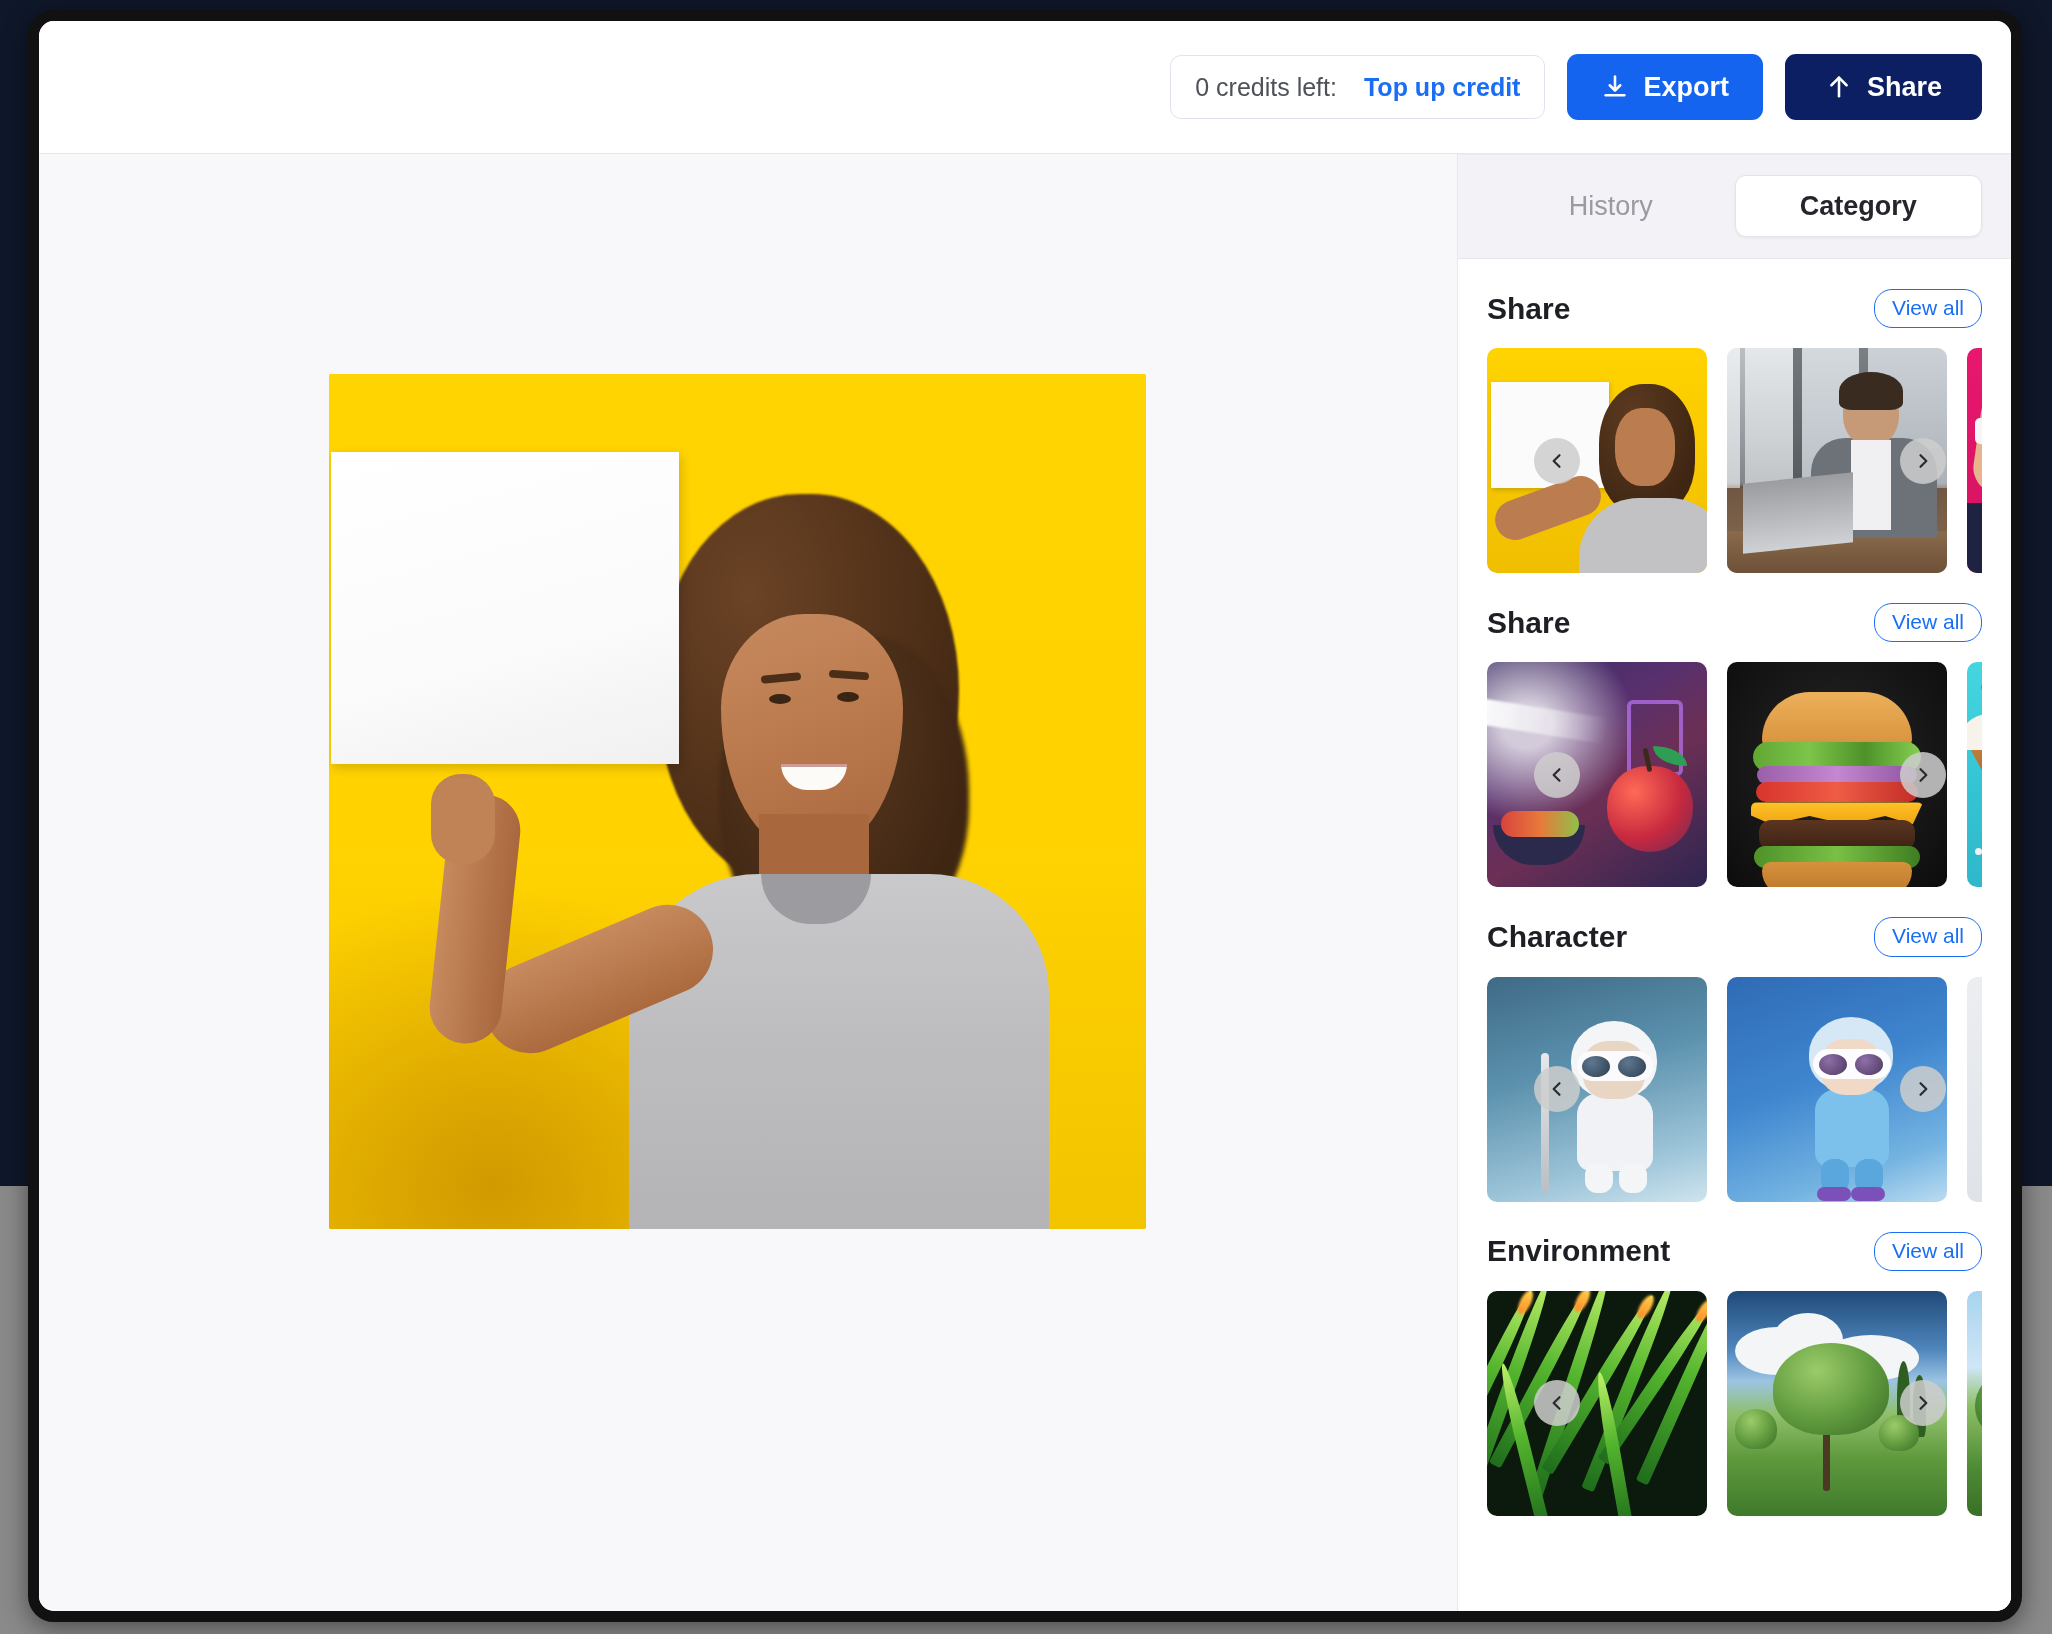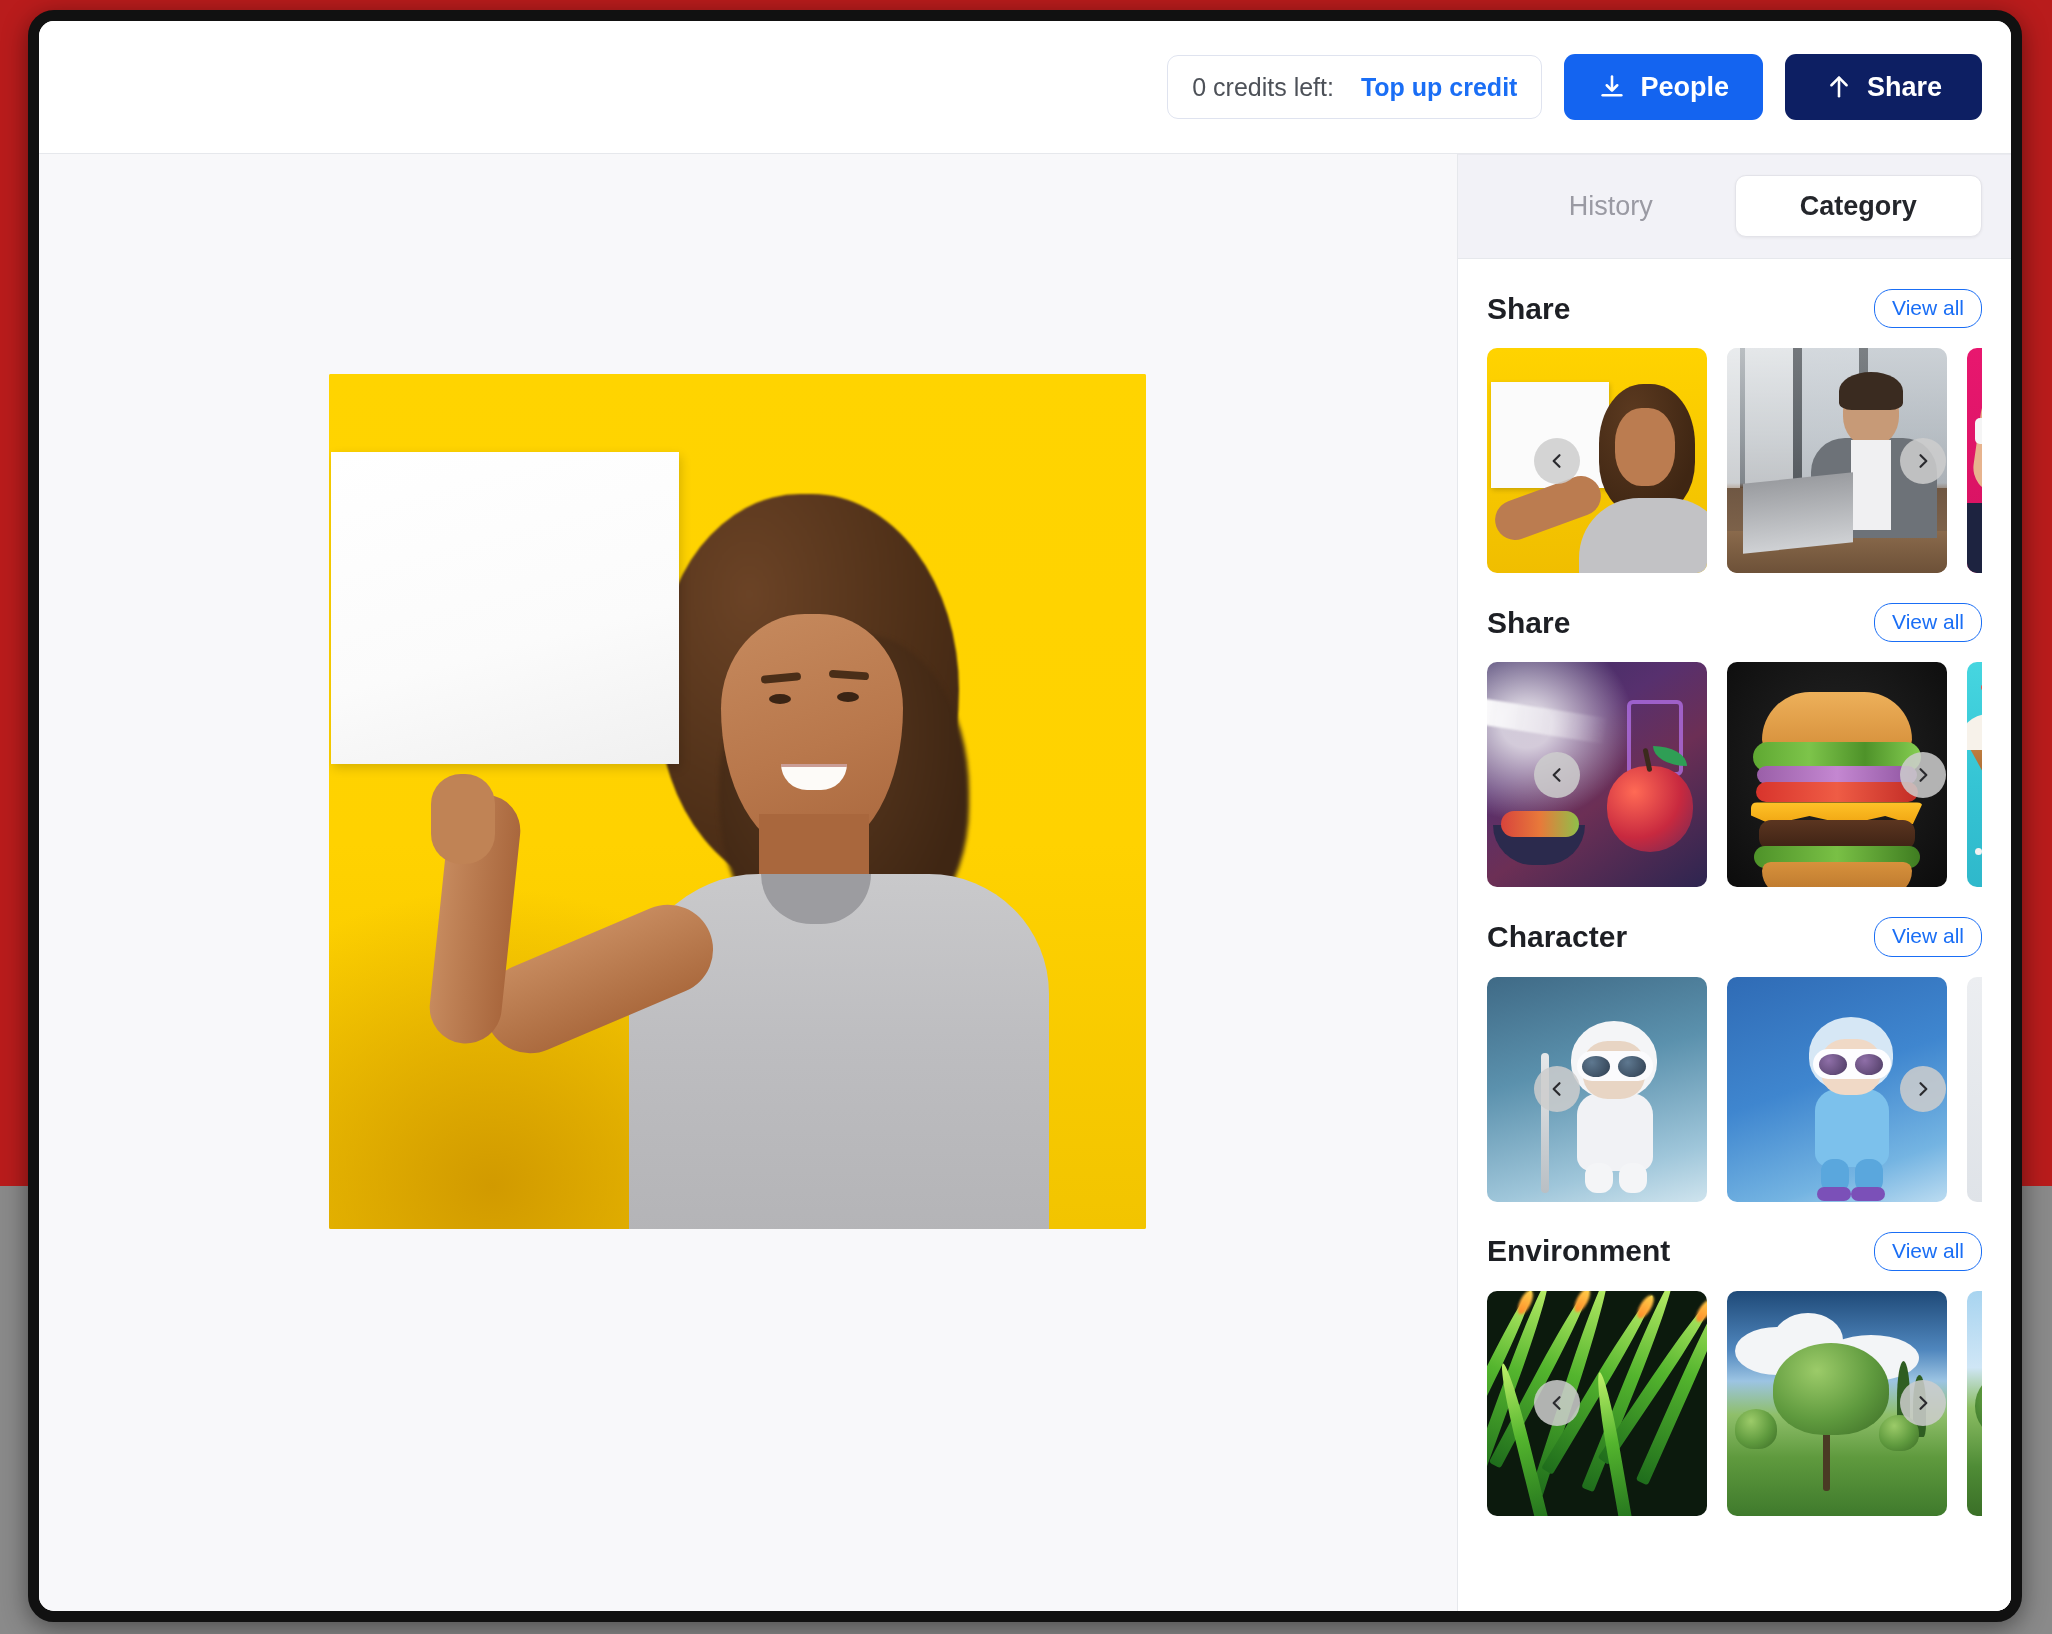--- a/index.html
+++ b/index.html
@@ -10,21 +10,21 @@
     overflow: hidden;
     background: #8a8a8a;
     font-family: "Liberation Sans", sans-serif;
   }
 
   
   #desktop {
     position: relative;
     width: 2052px;
     height: 1186px;
-    background: #b91c1c;
+    background: #0f172a;
   }
 
   
   #app-window {
     position: absolute;
     left: 28px;
     top: 10px;
     width: 1994px;
     height: 1612px;
     background: #ffffff;
@@ -546,21 +546,21 @@
       </div>
 
       <button class="btn btn-export">
         <span>
           <svg width="28" height="28" viewBox="0 0 24 24" fill="none" stroke="#ffffff" stroke-width="2.2" stroke-linecap="round" stroke-linejoin="round">
             <path d="M12 3v11"></path>
               <path d="M7.5 10.5L12 15l4.5-4.5"></path>
               <path d="M4 19h16"></path>
           </svg>
         </span>
-        <span>People</span>
+        <span>Export</span>
       </button>
 
       <button class="btn btn-share">
         <span>
           <svg width="28" height="28" viewBox="0 0 24 24" fill="none" stroke="#ffffff" stroke-width="2.2" stroke-linecap="round" stroke-linejoin="round">
             <path d="M12 20V4"></path>
               <path d="M5.5 10.5L12 4l6.5 6.5"></path>
           </svg>
         </span>
         <span>Share</span>

